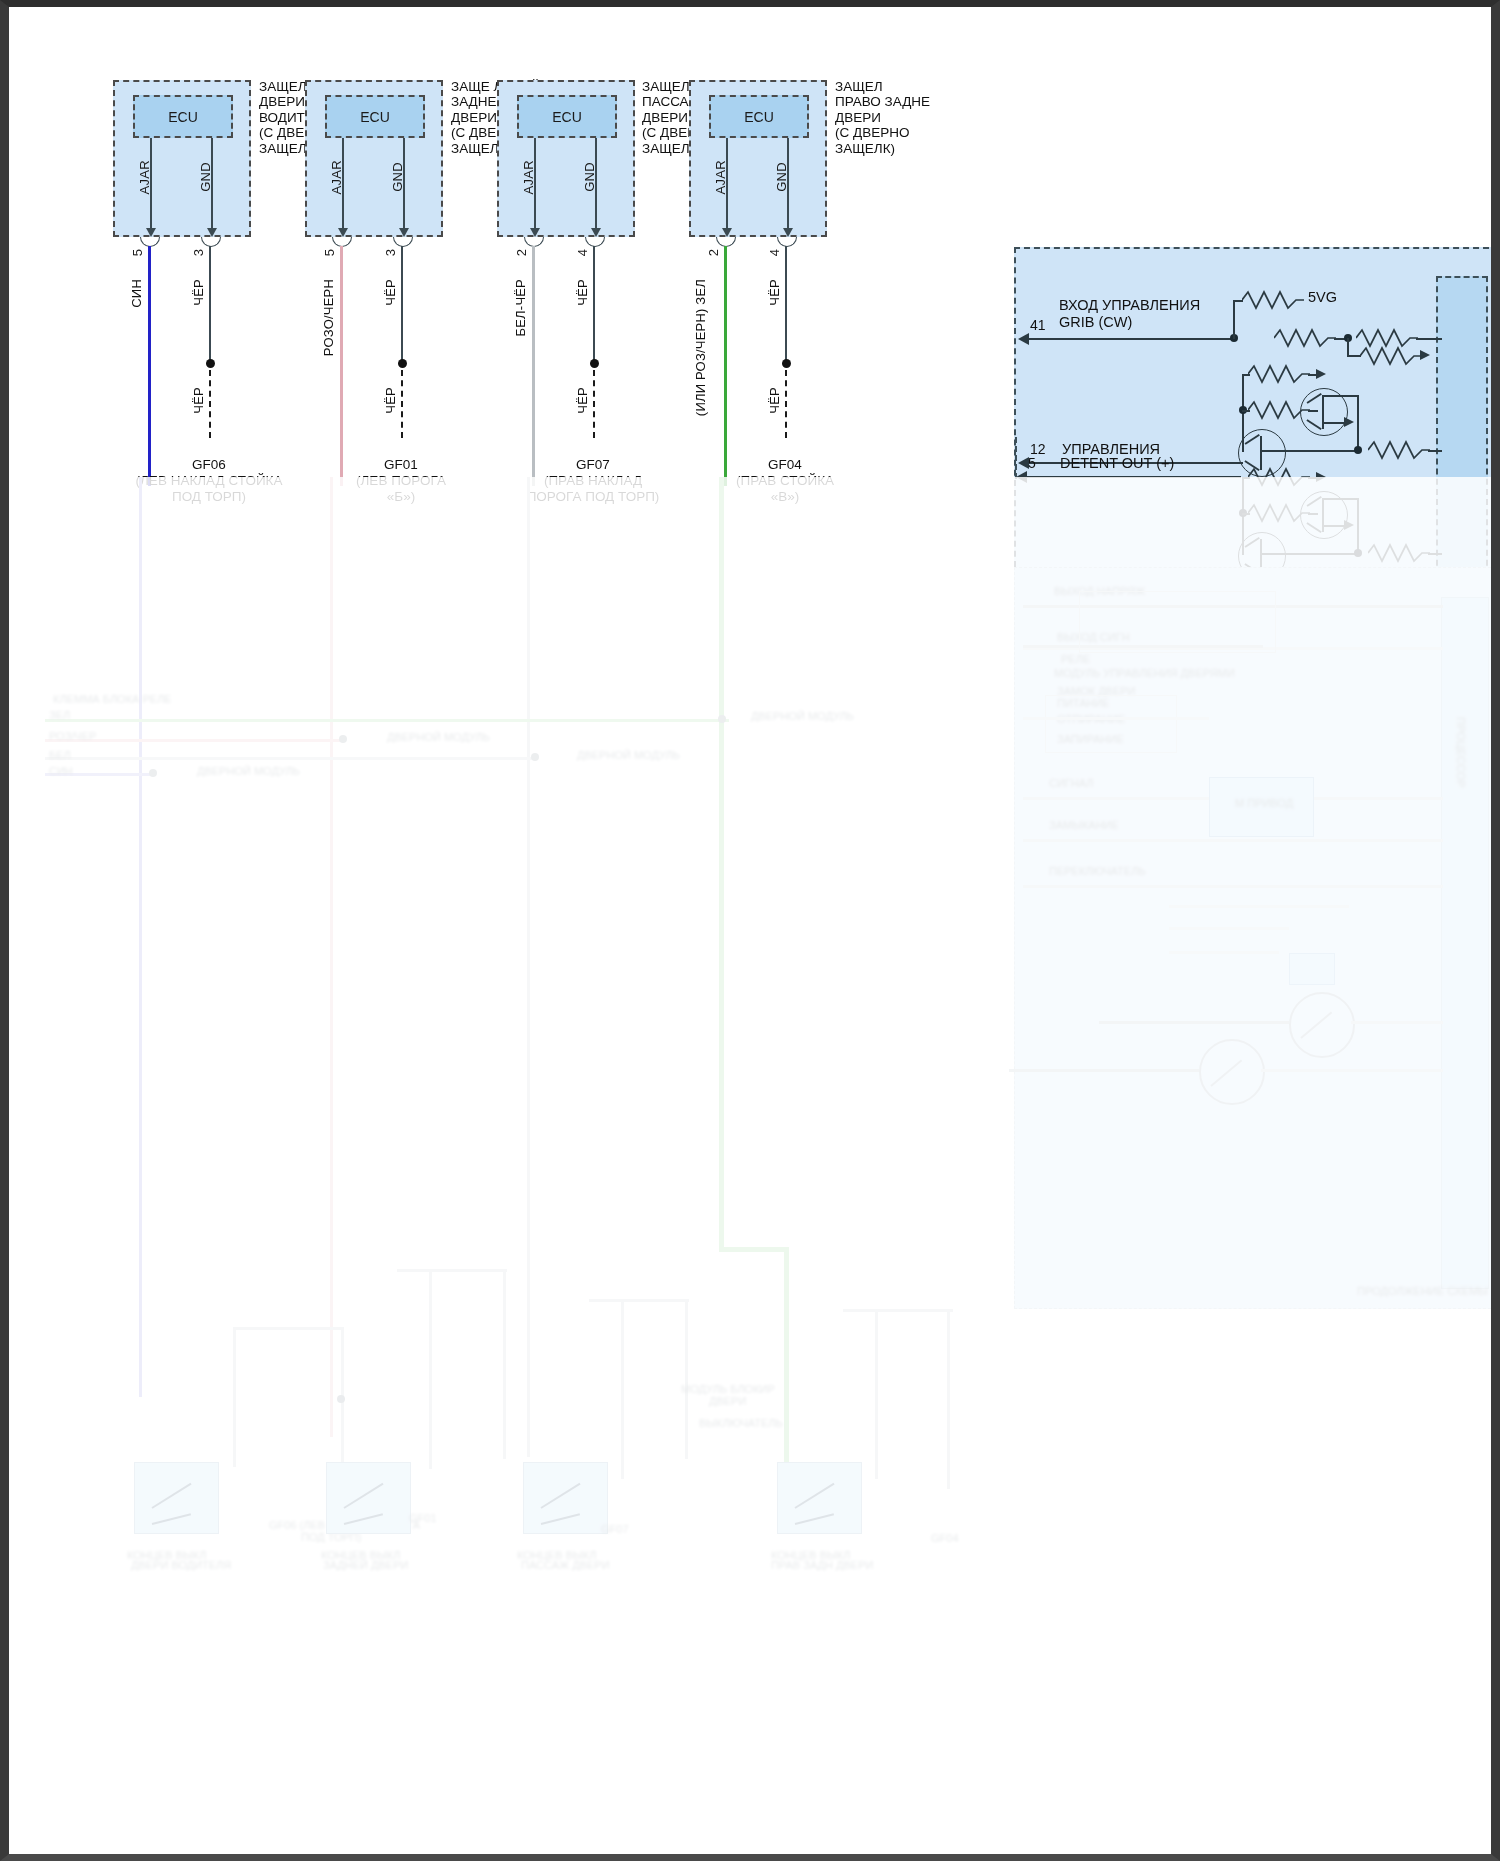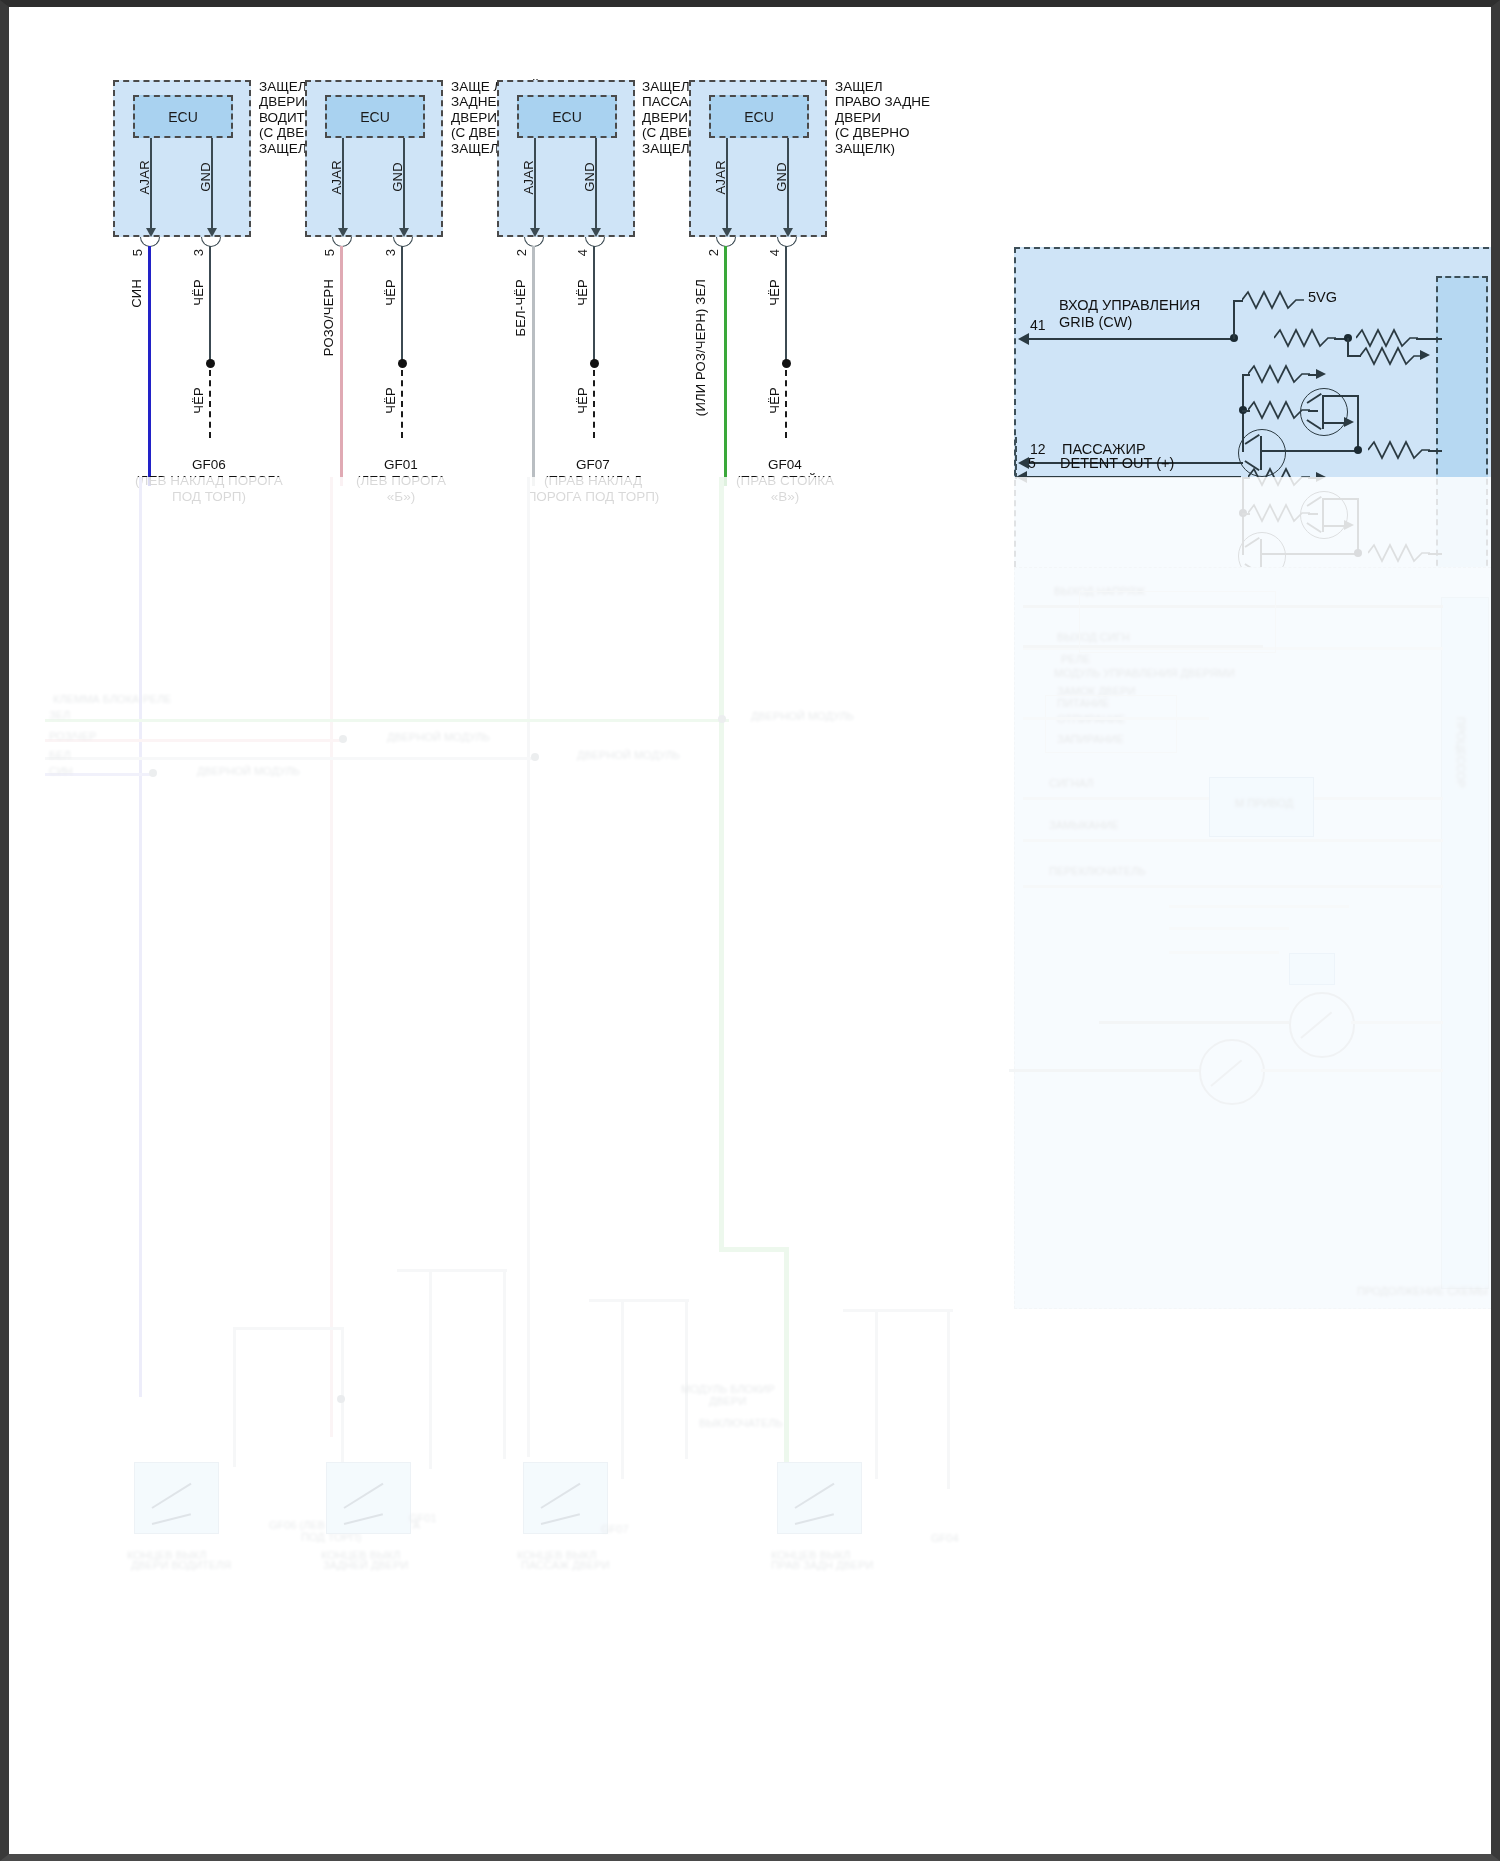--- a/index.html
+++ b/index.html
@@ -215,21 +215,21 @@
     <div class="pnum" style="left:182px;top:242px;">3</div>
     <div class="wire" style="left:138.5px;top:239px;width:3px;height:240px;background:#2222c8;"></div>
     <div class="wcap" style="left:120px;top:272px;">СИН</div>
     <div class="wire" style="left:200px;top:239px;width:2.4px;height:118px;background:#3c4a52;"></div>
     <div class="wcap" style="left:182px;top:272px;">ЧЁР</div>
     <div class="dot" style="left:196.7px;top:352px;"></div>
     <div class="dashw" style="left:199.8px;top:363px;height:68px;"></div>
     <div class="wcap" style="left:182px;top:380px;">ЧЁР</div>
     <div class="gnd" style="left:191px;top:430px;"></div>
     <div class="gndtxt" style="left:120px;top:450px;width:160px;">GF06</div>
-    <div class="gndtxt" style="left:110px;top:466px;width:180px;">(ЛЕВ НАКЛАД ПОРОГА
+    <div class="gndtxt" style="left:110px;top:466px;width:180px;">(ЛЕВ НАКЛАД СТОЙКА
 ПОД ТОРП)</div>
 
     <div class="mod" style="left:296px;top:73px;">
       <div class="ecu">ECU</div>
       <div class="vline" style="left:35px;top:56px;height:92px;"></div>
       <div class="arw" style="left:31px;top:146px;"></div>
       <div class="pinlbl" style="left:22px;top:78px;">AJAR</div>
       <div class="vline" style="left:96px;top:56px;height:92px;"></div>
       <div class="arw" style="left:92px;top:146px;"></div>
       <div class="pinlbl" style="left:83px;top:80px;">GND</div>
@@ -364,21 +364,21 @@
         <div class="bar"></div>
           <div class="d1"></div>
           <div class="d2"></div>
       </div>
       <div class="rarw" style="left:328px;top:168px;"></div>
       <div class="hl" style="left:306px;top:173px;width:24px;"></div>
       <div class="hl" style="left:306px;top:146px;width:36px;"></div>
       <div class="vl" style="left:341px;top:146px;height:57px;"></div>
 
       <div class="rpin" style="left:14px;top:192px;">12</div>
-      <div class="rlabel" style="left:46px;top:192px;">ПАССАЖИР</div>
+      <div class="rlabel" style="left:46px;top:192px;">УПРАВЛЕНИЯ</div>
       <div class="larw" style="left:2px;top:208px;"></div>
       <div class="hl" style="left:12px;top:213px;width:215px;"></div>
       <div class="tr" style="left:222px;top:180px;">
         <div class="bar"></div>
           <div class="d1"></div>
           <div class="d2"></div>
       </div>
       <div class="hl" style="left:244px;top:201px;width:100px;"></div>
       <div class="pdot" style="left:338px;top:197px;"></div>
       <svg style="position:absolute;left:352px;top:191px;" width="62" height="20" viewBox="0 0 62 20">

